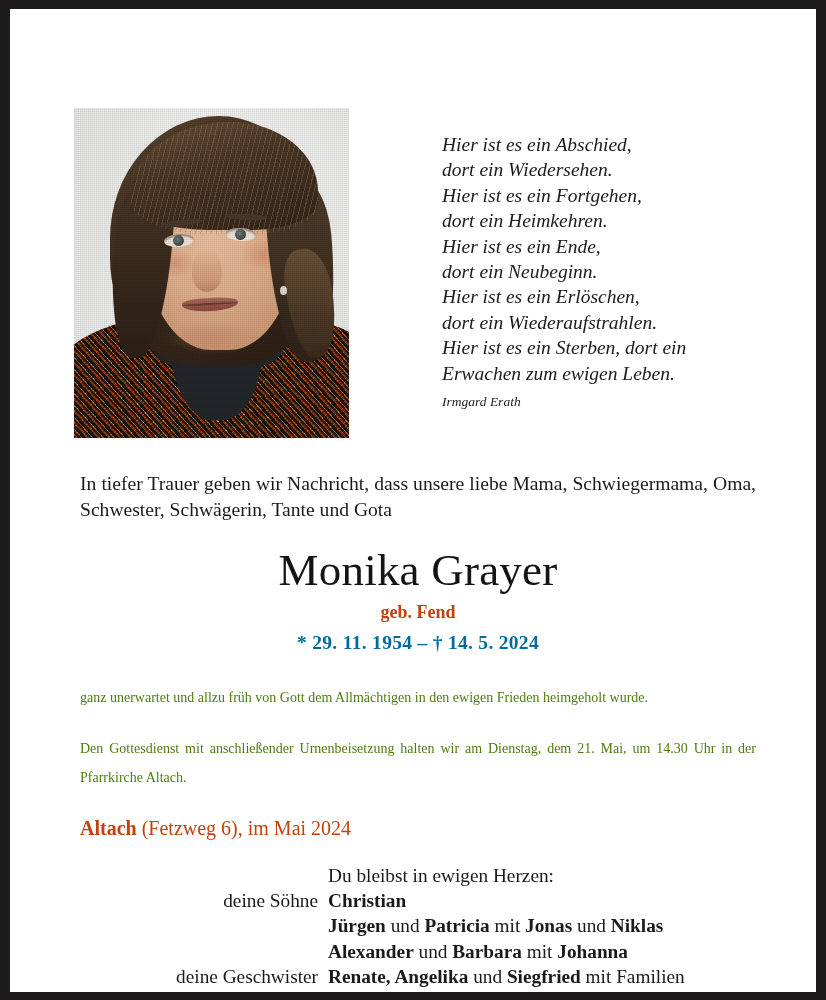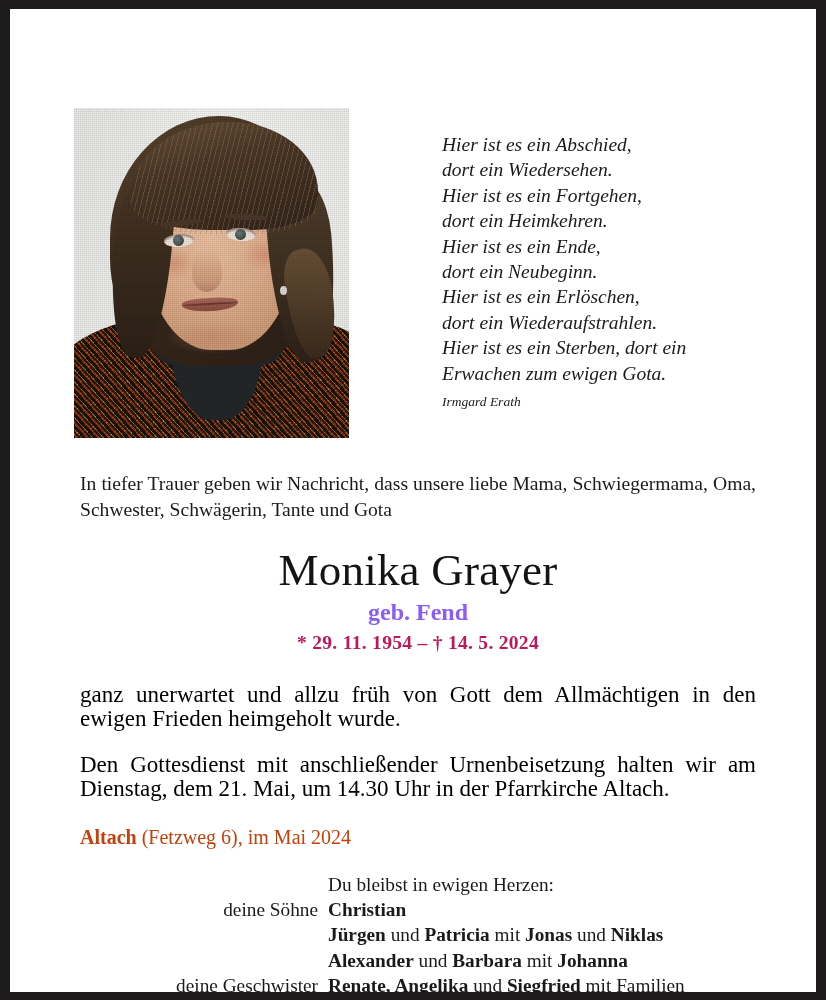--- a/index.html
+++ b/index.html
@@ -324,41 +324,41 @@
   }
   .deceased-name {
     font-size: 45px;
     line-height: 52px;
     font-weight: normal;
     letter-spacing: .2px;
     color: #141414;
   }
   .maiden-name {
     margin-top: 4px;
-    font-size: 24px;
+    font-size: 18px;
     line-height: 24px;
     font-weight: bold;
-    color: #8b5cf6;
+    color: #c2410c;
   }
   .life-dates {
     margin-top: 7px;
     font-size: 19.5px;
     line-height: 24px;
     font-weight: bold;
-    color: #be185d;
+    color: #0369a1;
     letter-spacing: .3px;
   }
 
   .para {
     margin-top: 22px;
-    font-size: 23px;
-    line-height: 24px;
+    font-size: 14px;
+    line-height: 29px;
     text-align: justify;
     text-align-last: left;
-    color: #000000;
+    color: #4d7c0f;
   }
   .para.first-after-name { margin-top: 28px; }
 
   .place-line {
     margin-top: 24px;
     font-size: 20px;
     line-height: 25.6px;
     color: #c2410c;
   }
   .place-line b { font-weight: bold; }
@@ -434,21 +434,21 @@
       <div class="poem">
         <div class="poem-line">Hier ist es ein Abschied,</div>
         <div class="poem-line">dort ein Wiedersehen.</div>
         <div class="poem-line">Hier ist es ein Fortgehen,</div>
         <div class="poem-line">dort ein Heimkehren.</div>
         <div class="poem-line">Hier ist es ein Ende,</div>
         <div class="poem-line">dort ein Neubeginn.</div>
         <div class="poem-line">Hier ist es ein Erlöschen,</div>
         <div class="poem-line">dort ein Wiederaufstrahlen.</div>
         <div class="poem-line">Hier ist es ein Sterben, dort ein</div>
-        <div class="poem-line">Erwachen zum ewigen Gota.</div>
+        <div class="poem-line">Erwachen zum ewigen Leben.</div>
         <div class="poem-author">Irmgard Erath</div>
       </div>
 
     </div>
 
     <div class="body-area">
 
       <div class="intro">In tiefer Trauer geben wir Nachricht, dass unsere liebe Mama, Schwiegermama, Oma, Schwester, Schwägerin, Tante und Gota</div>
 
       <div class="name-block">

